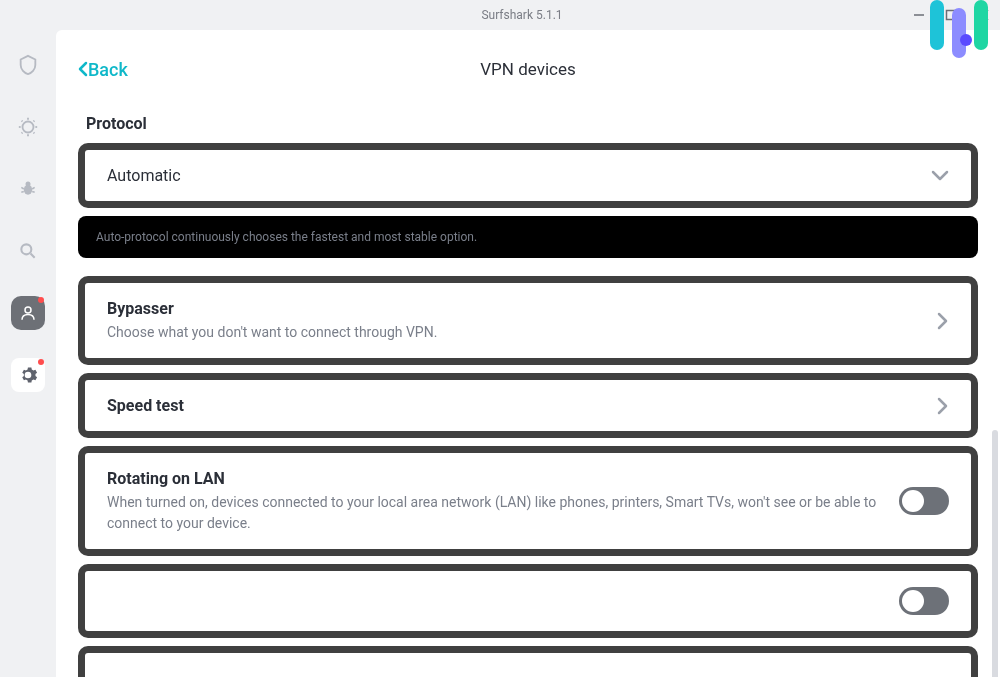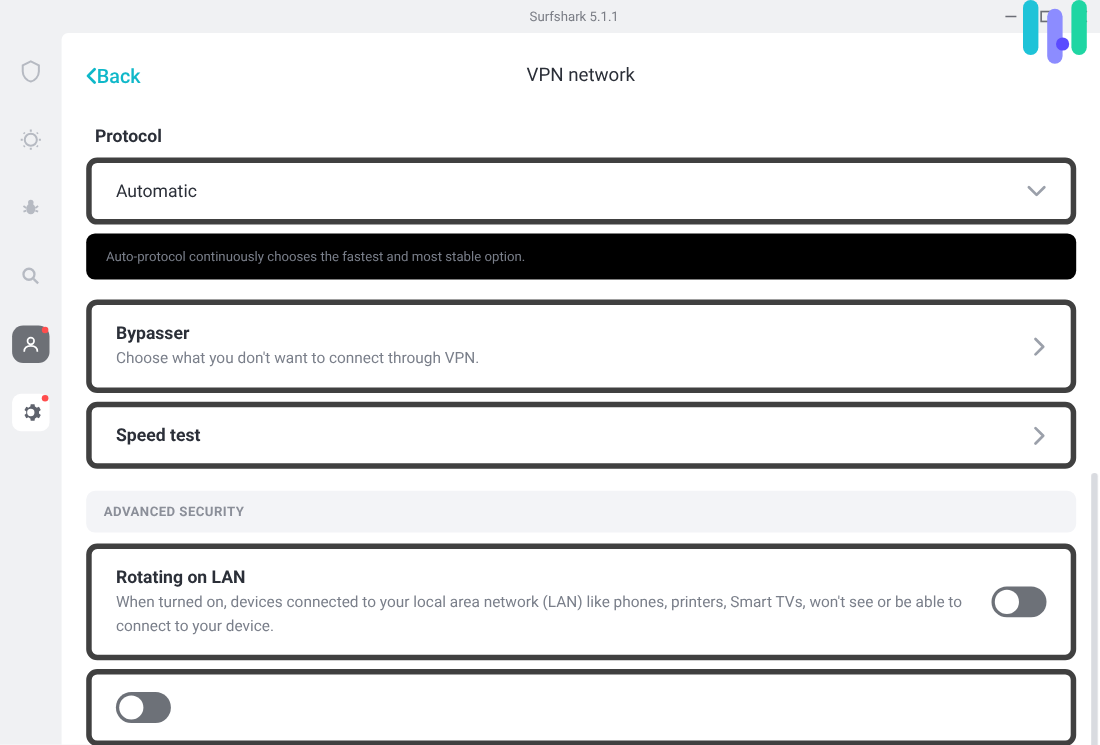--- a/index.html
+++ b/index.html
@@ -138,26 +138,26 @@
       overflow-y: auto;
     }
     .section-label {
       font-size: 16px;
       font-weight: 700;
       color: #2b2f38;
       margin: 6px 0 10px 8px;
     }
     .card {
       background: #ffffff;
-      border: 5px solid #404040;
+      border: 7px solid #404040;
       border-radius: 10px;
       padding: 16px 22px;
       display: flex;
       align-items: center;
-      justify-content: flex-start;
+      justify-content: flex-end;
       margin-bottom: 8px;
       cursor: pointer;
     }
     .card .card-text {
       flex: 1;
     }
     .card-title {
       font-size: 16px;
       font-weight: 700;
       color: #2b2f38;
@@ -311,21 +311,21 @@
   </div>
 
   <div class="content">
     <div class="header-row">
       <div class="back-btn">
         <svg class="back-chevron" viewBox="0 0 10 16" fill="none" stroke="currentColor" stroke-width="2.5" stroke-linecap="round" stroke-linejoin="round">
             <polyline points="8,2 2,8 8,14"></polyline>
           </svg>
         <span class="back-label">Back</span>
       </div>
-      <div class="page-title">VPN network</div>
+      <div class="page-title">VPN devices</div>
     </div>
 
     <div class="scroll-area">
 
       <div class="section-label">Protocol</div>
 
       <div class="card select-card">
         <div class="card-text">
           <div class="card-title">Automatic</div>
         </div>
@@ -348,21 +348,20 @@
 
       <div class="card">
         <div class="card-text">
           <div class="card-title">Speed test</div>
         </div>
         <svg class="chevron-right" width="12" height="18" viewBox="0 0 12 18" fill="none" stroke="currentColor" stroke-width="2.5" stroke-linecap="round" stroke-linejoin="round">
             <polyline points="2,2 9,9 2,16"></polyline>
           </svg>
       </div>
 
-      <div class="section-header">ADVANCED SECURITY</div>
 
       <div class="card" style="cursor:default">
         <div class="card-text">
           <div class="card-title">Rotating on LAN</div>
           <div class="card-sub">When turned on, devices connected to your local area network (LAN) like phones, printers, Smart TVs, won't see or be able to connect to your device.</div>
         </div>
         <div class="toggle off">
             <div class="knob"></div>
           </div>
       </div>

